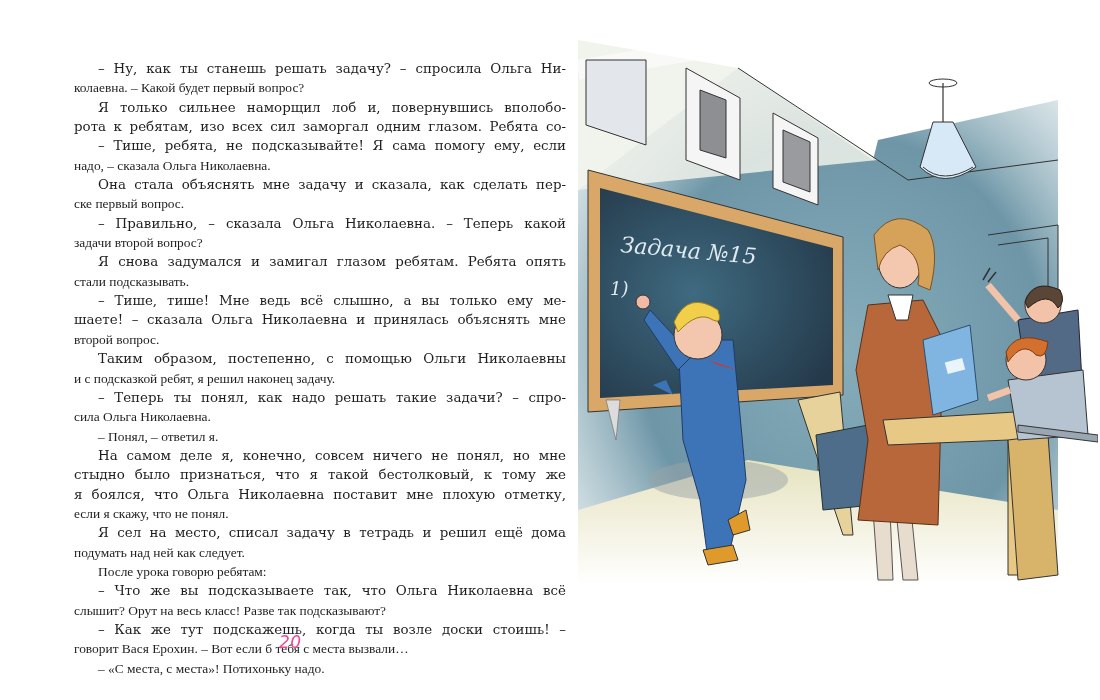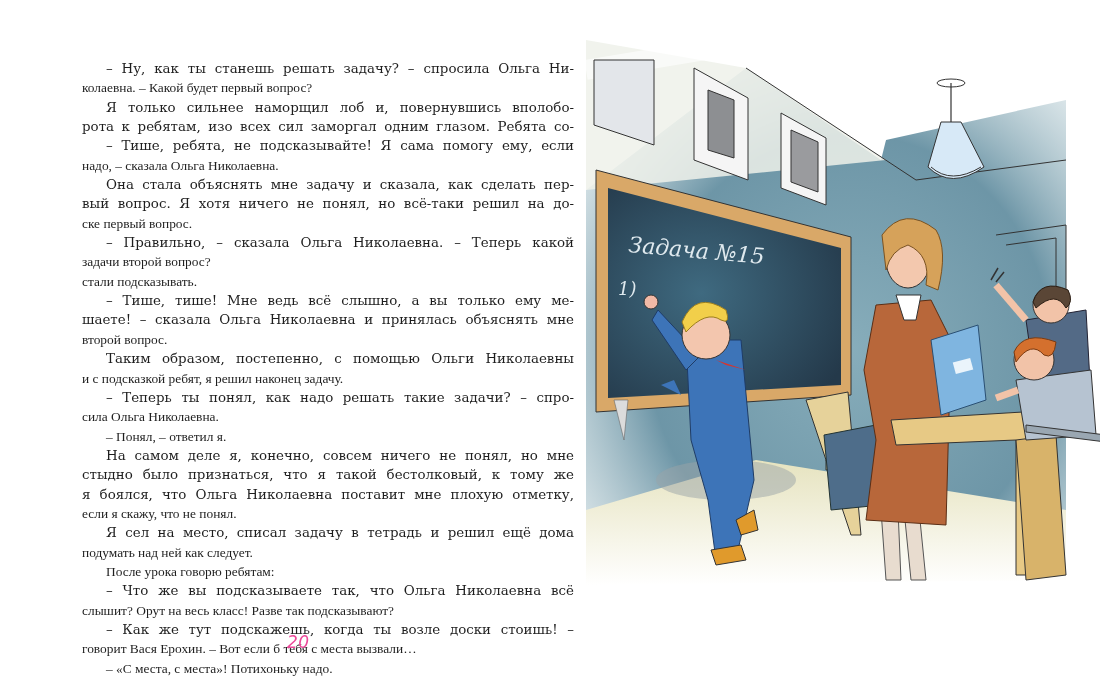--- a/index.html
+++ b/index.html
@@ -1,17 +1,17 @@
 <!DOCTYPE html>
 <html><head>
   <meta charset="utf-8">
   <style>
     html, body { margin: 0; padding: 0; background: #ffffff; }
     body { width: 1100px; height: 700px; position: relative; overflow: hidden; }
-    .page { position: absolute; left: 16px; top: 0; width: 1008px; height: 700px; background: #fff; }
+    .page { position: absolute; left: 8px; top: 0; width: 1008px; height: 700px; background: #fff; }
 
     .text-column {
       position: absolute;
       left: 66px;
       top: 59px;
       width: 492px;
       font-family: "DejaVu Serif", "Liberation Serif", serif;
       font-size: 13.4px;
       line-height: 19.35px;
       color: #1e1e1e;
@@ -47,24 +47,24 @@
 <div class="page">
 
   <div class="text-column" id="text-column">
       <span class="line indent">– Ну, как ты станешь решать задачу? – спросила Ольга Ни-</span>
       <span class="line last">колаевна. – Какой будет первый вопрос?</span>
       <span class="line indent">Я только сильнее наморщил лоб и, повернувшись вполобо-</span>
       <span class="line">рота к ребятам, изо всех сил заморгал одним глазом. Ребята со-</span>
       <span class="line indent">– Тише, ребята, не подсказывайте! Я сама помогу ему, если</span>
       <span class="line last">надо, – сказала Ольга Николаевна.</span>
       <span class="line indent">Она стала объяснять мне задачу и сказала, как сделать пер-</span>
-      <span class="line">вый вопрос. Я хотя ничего не понял, но всё-таки решил на до-</span>
       <span class="line last">ске первый вопрос.</span>
       <span class="line indent">– Правильно, – сказала Ольга Николаевна. – Теперь какой</span>
       <span class="line last">задачи второй вопрос?</span>
+      <span class="line indent">Я снова задумался и замигал глазом ребятам. Ребята опять</span>
       <span class="line last">стали подсказывать.</span>
       <span class="line indent">– Тише, тише! Мне ведь всё слышно, а вы только ему ме-</span>
       <span class="line">шаете! – сказала Ольга Николаевна и принялась объяснять мне</span>
       <span class="line last">второй вопрос.</span>
       <span class="line indent">Таким образом, постепенно, с помощью Ольги Николаевны</span>
       <span class="line last">и с подсказкой ребят, я решил наконец задачу.</span>
       <span class="line indent">– Теперь ты понял, как надо решать такие задачи? – спро-</span>
       <span class="line last">сила Ольга Николаевна.</span>
       <span class="line indent last">– Понял, – ответил я.</span>
       <span class="line indent">На самом деле я, конечно, совсем ничего не понял, но мне</span>

